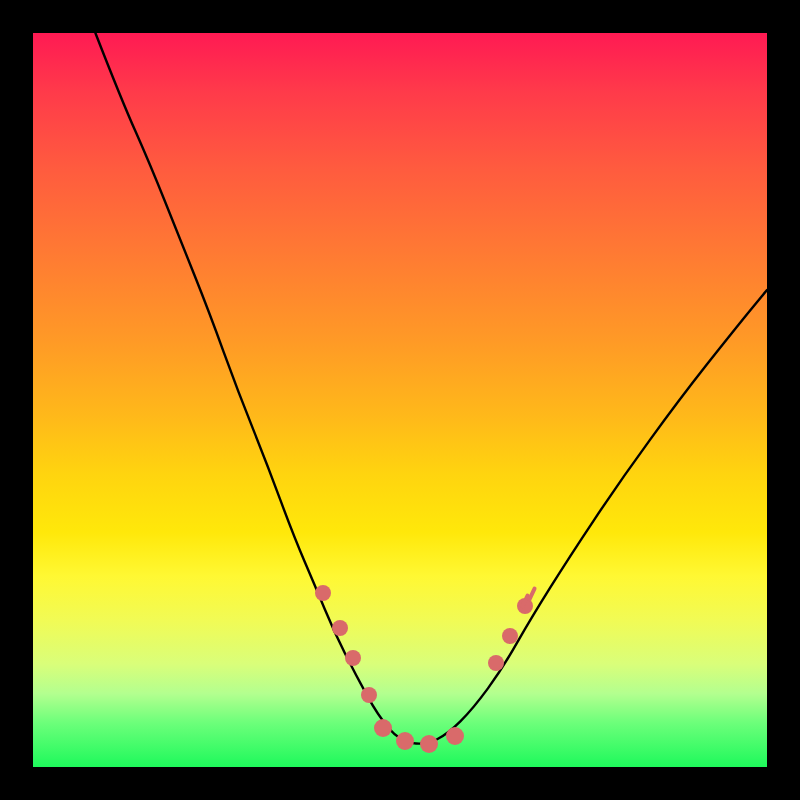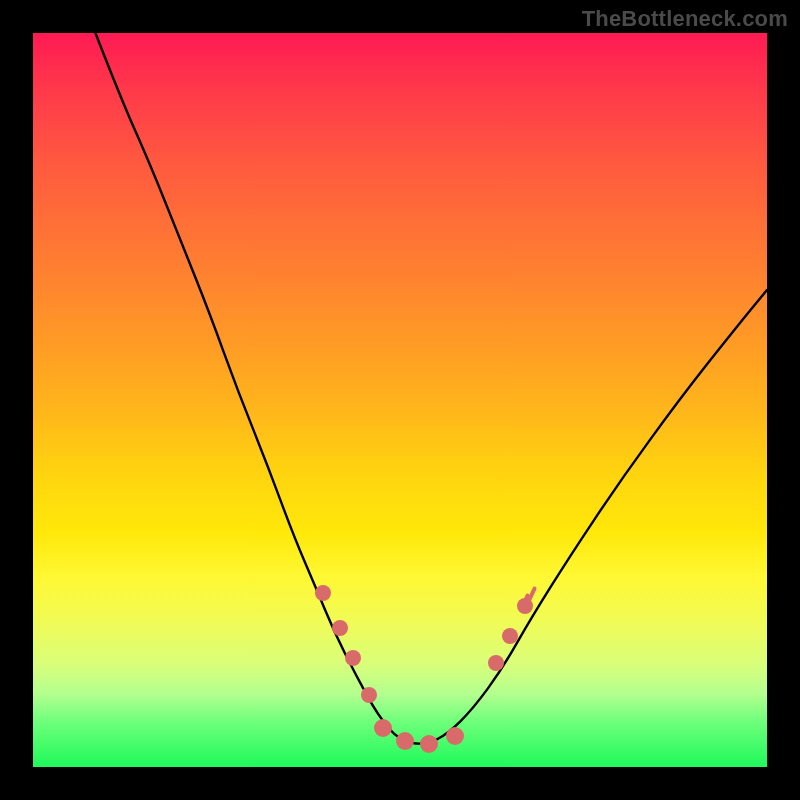--- a/index.html
+++ b/index.html
@@ -72,21 +72,20 @@
   }
   .marker-cap {
     fill: #d96a6a;
     stroke: none;
   }
 </style>
 </head>
 <body>
 
 <div class="frame">
-  <div class="watermark">TheBottleneck.com</div>
 
   <div class="plot-area">
     <svg class="curve" viewBox="0 0 734 734">
 
       <g>
         <path id="curve-path" class="curve-stroke" d="M 62.4 0.0 Q 88.1 66.1 102.8 99.1 Q 117.4 132.1 132.1 168.8 Q 146.8 205.5 161.5 242.2 Q 176.2 278.9 190.8 319.3 Q 205.5 359.7 220.2 396.4 Q 234.9 433.1 247.7 467.9 Q 260.6 502.8 271.6 528.5 Q 282.6 554.2 291.8 576.2 Q 300.9 598.2 311.9 620.2 Q 323.0 642.3 334.0 662.4 Q 345.0 682.6 356.0 695.5 Q 367.0 708.3 379.8 710.1 Q 392.7 712.0 403.7 706.5 Q 414.7 701.0 427.6 688.1 Q 440.4 675.3 455.1 655.1 Q 469.8 634.9 484.4 609.2 Q 499.1 583.5 517.5 554.2 Q 535.8 524.8 561.5 486.3 Q 587.2 447.7 616.6 407.4 Q 645.9 367.0 673.4 332.1 Q 701.0 297.3 717.5 277.1 T 734.0 256.9"></path>
       </g>
 
       <g id="markers">
           <circle cx="290" cy="560" r="8" class="marker"></circle>

